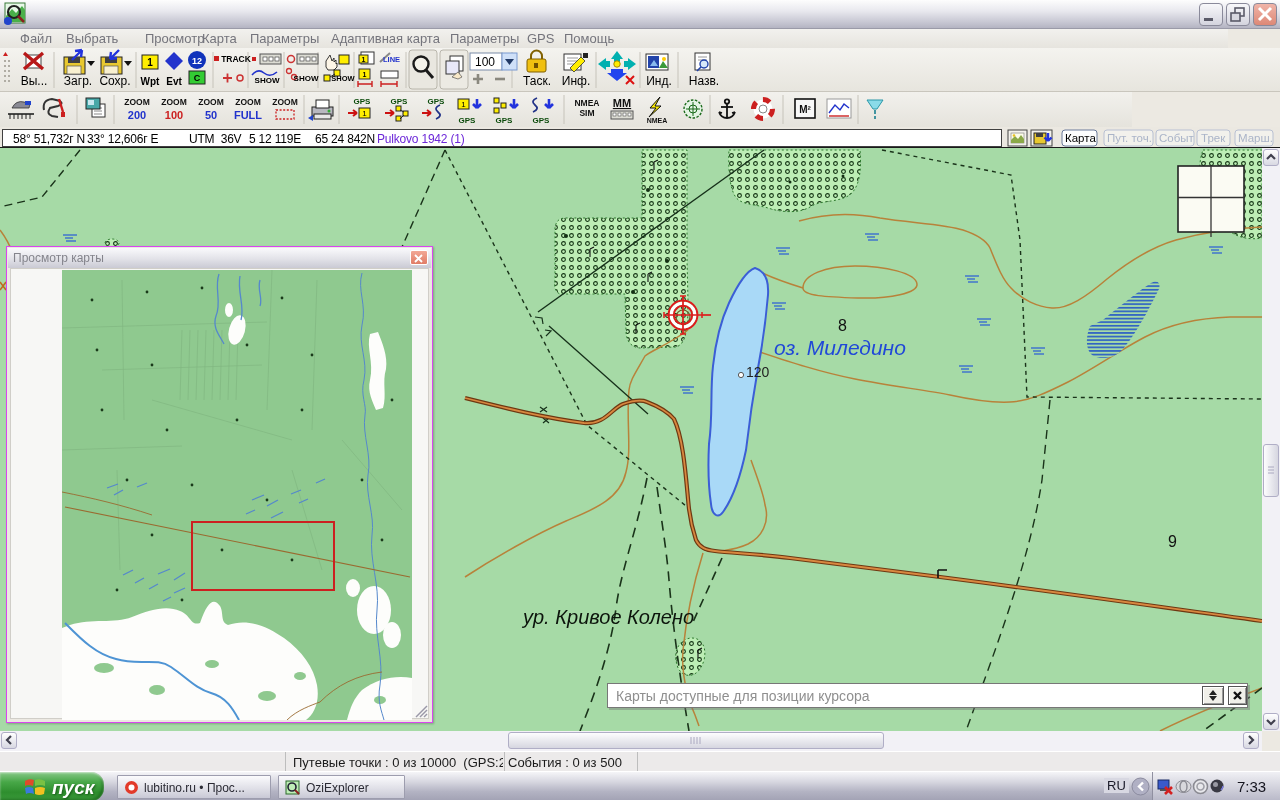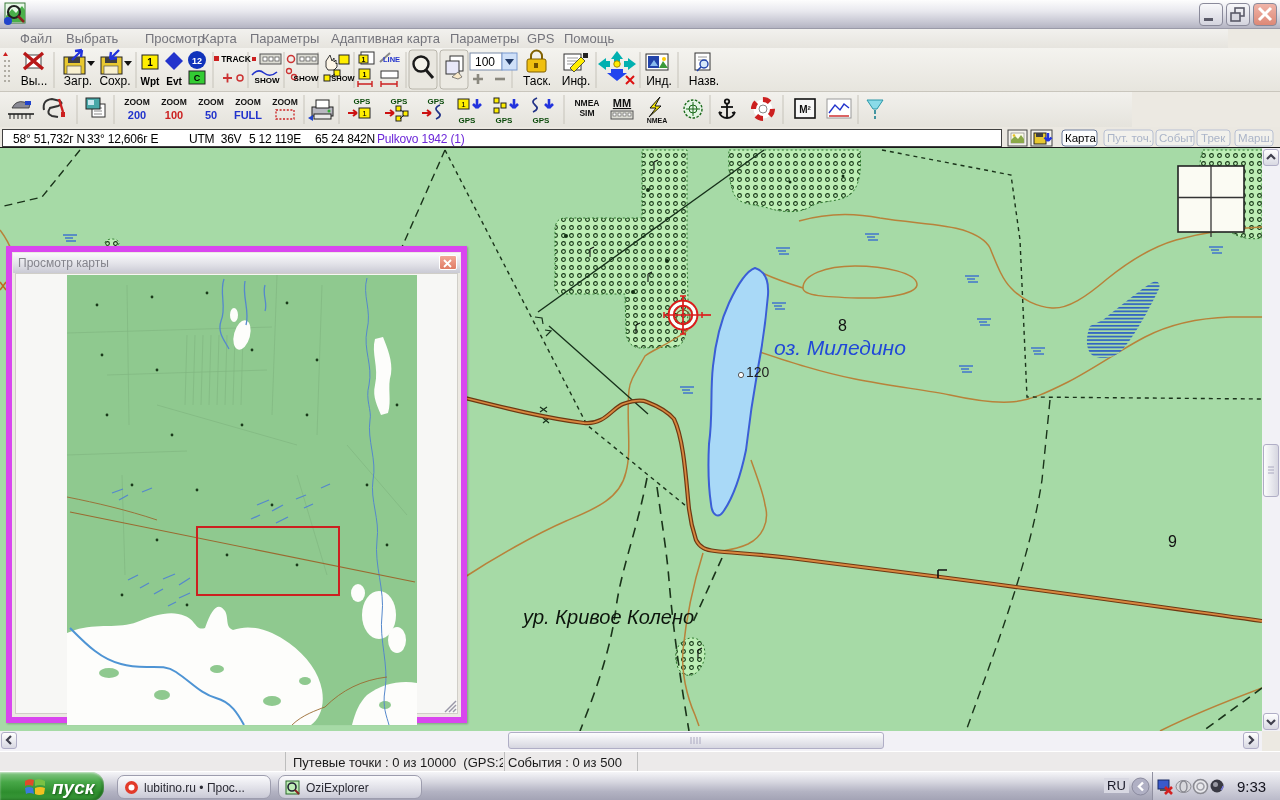--- a/index.html
+++ b/index.html
@@ -22,21 +22,21 @@
 #vscroll{left:1262px;top:148px;width:18px;height:583px;background:#f2f1f6}
 #hscroll{left:0;top:731px;width:1262px;height:20px;background:#f2f1f6}
 #corner{left:1262px;top:731px;width:18px;height:20px;background:#ece9e2}
 .sbtn{background:linear-gradient(#ffffff,#d8d8e2);border:1px solid #b0aec6;border-radius:3px;color:#4a4a5a;text-align:center}
 .sthumb{background:linear-gradient(90deg,#fdfdfe,#d6d6e0);border:1px solid #b0aec6;border-radius:3px}
 .sthumbh{background:linear-gradient(#fdfdfe,#d6d6e0);border:1px solid #b0aec6;border-radius:3px}
 #statusbar{left:0;top:751px;width:1280px;height:20px;background:#eceaea;border-top:1px solid #fff;font-size:13px;color:#1a1a1a}
 #statusbar i{position:absolute;top:0;width:1px;height:20px;background:#bdbdbd}
 #statusbar b{position:absolute;top:3px;font-weight:normal;white-space:pre}
 #taskbar{left:0;top:771px;width:1280px;height:29px;background:linear-gradient(#f5f5f8,#d7d7e0 35%,#b3b3c3 70%,#a3a3b5);border-top:1px solid #fff}
-.tkbtn{top:3px;height:24px;background:linear-gradient(#fbfbfd,#dedee6 60%,#c9c9d6);border:1px solid #9d9dae;border-radius:7px;font-size:12px;color:#2a2a34}
+.tkbtn{top:3px;height:24px;background:linear-gradient(#fbfbfd,#dedee6 60%,#c9c9d6);border:1px solid #9d9dae;border-radius:1px;font-size:12px;color:#2a2a34}
 #tray{right:0;top:0;height:29px;background:linear-gradient(#f0f0f4,#d4d4de 50%,#b8b8c8);border-left:1px solid #8f8fa0}
 </style></head>
 <body>
 <div class="abs" id="titlebar">
  <svg class="abs" id="ticon" viewBox="0 0 25 25">
       <rect x="2" y="1" width="20" height="20" fill="#e8f8e8" stroke="#3a7a3a"></rect>
       <path d="M3 14 L9 7 L13 11 L19 4 L22 8 L22 20 L3 20 Z" fill="#4ab04a"></path>
       <circle cx="11" cy="10" r="6" fill="none" stroke="#202020" stroke-width="2.2"></circle>
       <line x1="15" y1="14" x2="21" y2="20" stroke="#8a2020" stroke-width="2.5"></line>
       <circle cx="5" cy="19" r="4" fill="#2244cc"></circle>
@@ -455,21 +455,21 @@
 <path d="M664,312 L664,318 M702,312 L702,318 M680,296 L686,296 M680,334 L686,334" stroke-width="1.5"></path>
 <path d="M702,315 L711,315" stroke-width="1.7"></path>
 </g>
 <circle cx="741" cy="375" r="2.6" fill="#fff" stroke="#555"></circle>
 <text x="774" y="355" font-size="21" font-style="italic" fill="#2048d8" font-family="Liberation Sans">оз. Миледино</text>
 <text x="746" y="377" font-size="14" fill="#222" font-family="Liberation Sans">120</text>
 <text x="838" y="331" font-size="16" fill="#111" font-family="Liberation Sans">8</text>
 <text x="1168" y="547" font-size="16" fill="#111" font-family="Liberation Sans">9</text>
 <text x="523" y="624" font-size="20" font-style="italic" fill="#0c140c" font-family="Liberation Sans">ур. Кривое Колено</text>
 </svg>
-<div class="abs" id="pv" style="left:6px;top:98px;width:461px;height:477px;background:#ece9e2;border:6px solid #d946ef;box-shadow:1px 1px 2px rgba(0,0,0,.25)">
+<div class="abs" id="pv" style="left:6px;top:98px;width:427px;height:477px;background:#ece9e2;border:1px solid #d946ef;box-shadow:1px 1px 2px rgba(0,0,0,.25)">
  <div class="abs" style="left:1px;top:1px;right:1px;height:20px;background:linear-gradient(#fafafc,#e2e2e8 55%,#cacad4)">
   <div class="abs" style="left:5px;top:3px;font-size:12px;color:#84848c">Просмотр карты</div>
   <div class="abs" style="right:3px;top:2px;width:18px;height:15px;background:linear-gradient(#f2a896,#e07c66);border:1px solid #fff;border-radius:2px">
    <svg width="16" height="13">
             <path d="M4 3 L11 10 M11 3 L4 10" stroke="#fff" stroke-width="1.8"></path>
           </svg>
   </div>
  </div>
  <div class="abs" style="left:3px;top:21px;right:3px;bottom:3px;background:#f7f7f5;border:1px solid #d0cec8"></div>
  <svg class="abs" style="left:55px;top:23px" width="350" height="450" viewBox="0 0 350 450">
@@ -554,20 +554,33 @@
   <rect x="130" y="252" width="142" height="68" fill="none" stroke="#cc2020" stroke-width="2"></rect>
  </svg>
  <svg class="abs" style="right:4px;bottom:4px" width="14" height="14">
         <g stroke="#9a98a8" stroke-width="1.5">
           <line x1="13" y1="2" x2="2" y2="13"></line>
           <line x1="13" y1="6" x2="6" y2="13"></line>
           <line x1="13" y1="10" x2="10" y2="13"></line>
         </g>
       </svg>
 </div>
+<div class="abs" id="dd" style="left:607px;top:535px;width:641px;height:25px;background:#fff;border:1px solid #777;box-shadow:2px 2px 0 rgba(120,120,120,.45)">
+ <div class="abs" style="left:8px;top:4px;font-size:14px;color:#8f8f8f">Карты доступные для позиции курсора</div>
+ <div class="abs" style="left:594px;top:2px;width:22px;height:19px;background:#f0efe9;border:1px solid #555;box-shadow:inset 1px 1px 0 #fff,inset -1px -1px 0 #9a9a9a">
+  <svg width="20" height="17">
+          <path d="M10 3 L14 8 L6 8 Z M10 14 L14 9 L6 9 Z" fill="#222"></path>
+        </svg>
+ </div>
+ <div class="abs" style="left:620px;top:2px;width:19px;height:19px;background:#f0efe9;border:1px solid #555;box-shadow:inset 1px 1px 0 #fff,inset -1px -1px 0 #9a9a9a">
+  <svg width="17" height="17">
+          <path d="M5 5 L12 12 M12 5 L5 12" stroke="#111" stroke-width="2.4"></path>
+        </svg>
+ </div>
+</div>
 </div>
 <div class="abs" id="vscroll">
  <div class="abs sbtn" style="left:1px;top:1px;width:16px;height:17px"><svg width="14" height="15">
         <path d="M3 9 L7 5 L11 9" fill="none" stroke="#40404e" stroke-width="2.2"></path>
       </svg></div>
  <div class="abs sthumb" style="left:1px;top:296px;width:16px;height:53px"><svg width="14" height="51">
         <g stroke="#aaa8c0">
           <line x1="4" y1="22" x2="10" y2="22"></line>
           <line x1="4" y1="25" x2="10" y2="25"></line>
           <line x1="4" y1="28" x2="10" y2="28"></line>
@@ -611,21 +624,21 @@
   </svg>
   <div class="abs" style="left:52px;top:5px;font-size:19px;font-weight:bold;font-style:italic;color:#fff;text-shadow:1px 1px 2px rgba(0,40,0,.5)">пуск</div>
  </div>
  <div class="abs tkbtn" style="left:117px;width:154px">
   <svg class="abs" style="left:6px;top:4px" width="15" height="15">
         <circle cx="7.5" cy="7.5" r="6.5" fill="#e23a2a"></circle>
         <circle cx="7.5" cy="7.5" r="3" fill="#fff"></circle>
       </svg>
   <div class="abs" style="left:26px;top:5px;white-space:nowrap">lubitino.ru • Прос...</div>
  </div>
- <div class="abs tkbtn" style="left:278px;width:144px">
+ <div class="abs tkbtn" style="left:278px;width:127px">
   <svg class="abs" style="left:6px;top:4px" width="16" height="16">
         <rect x="1" y="1" width="13" height="13" fill="#bfeeb7" stroke="#2a6a2a"></rect>
         <circle cx="7" cy="7" r="4" fill="none" stroke="#223" stroke-width="1.6"></circle>
         <line x1="10" y1="10" x2="14" y2="14" stroke="#8a2020" stroke-width="2"></line>
       </svg>
   <div class="abs" style="left:27px;top:5px;white-space:nowrap">OziExplorer</div>
  </div>
  <div class="abs" style="left:1104px;top:6px;font-size:13px;color:#1a1a28;background:#d8d8e2;padding:0 3px">RU</div>
  <svg class="abs" style="left:1131px;top:5px" width="19" height="19">
       <circle cx="9.5" cy="9.5" r="8.5" fill="#b0b0c4" stroke="#8a8a9e"></circle>
@@ -644,15 +657,15 @@
       </svg>
   <svg class="abs" style="left:39px;top:6px" width="17" height="17">
         <circle cx="8.5" cy="8.5" r="7" fill="#e8e8ec" stroke="#8a8a92" stroke-width="1.6"></circle>
         <path d="M5 8.5 A3.5 3.5 0 0 1 12 8.5 M12 8.5 A3.5 3.5 0 0 1 5 8.5" fill="none" stroke="#a0a0a8" stroke-width="1.6"></path>
       </svg>
   <svg class="abs" style="left:56px;top:6px" width="17" height="17">
         <circle cx="8" cy="8" r="6.5" fill="#3a3a44"></circle>
         <circle cx="6.5" cy="6.5" r="2.5" fill="#9a9aa4"></circle>
         <path d="M12 12 Q14 10 14 8" fill="none" stroke="#7a7ae0" stroke-width="1.4"></path>
       </svg>
-  <div class="abs" style="left:84px;top:6px;font-size:15px;color:#14141e">9:33</div>
+  <div class="abs" style="left:84px;top:6px;font-size:15px;color:#14141e">7:33</div>
  </div>
 </div>
 
 </body></html>

